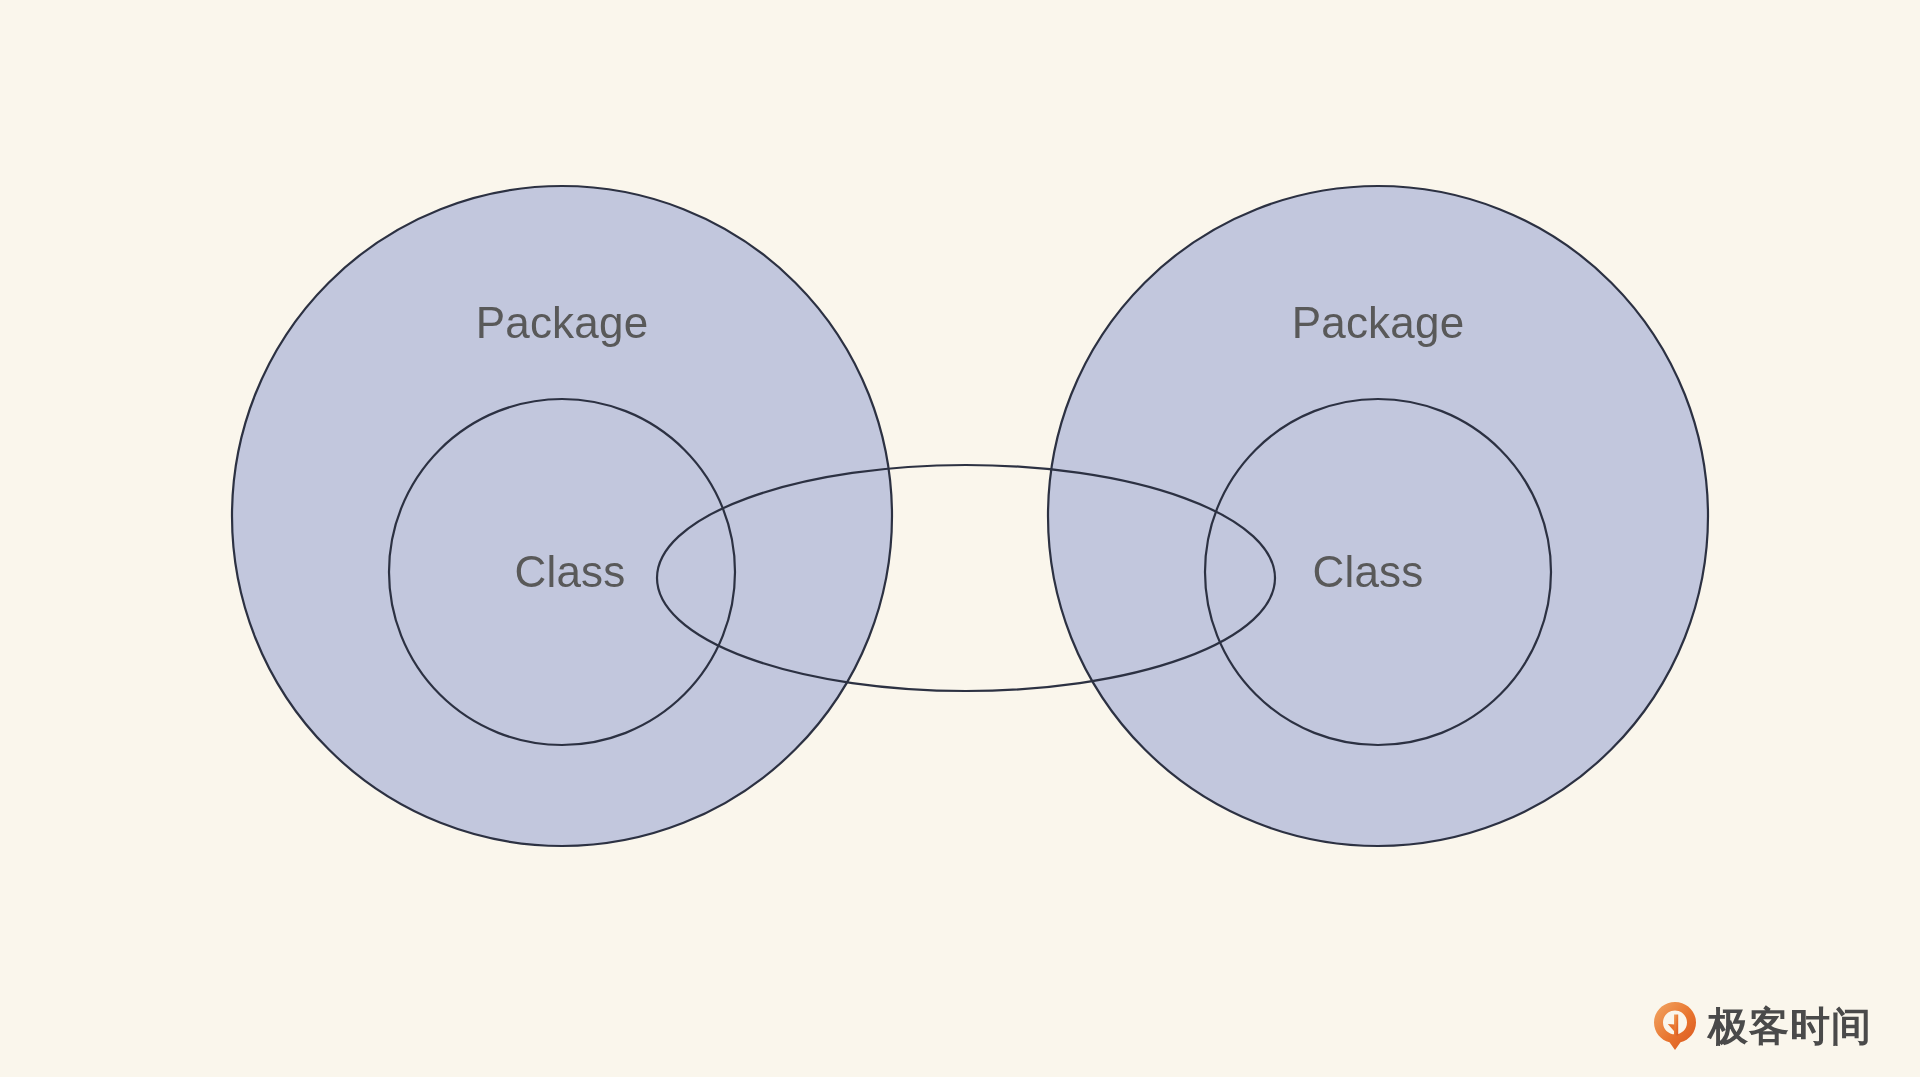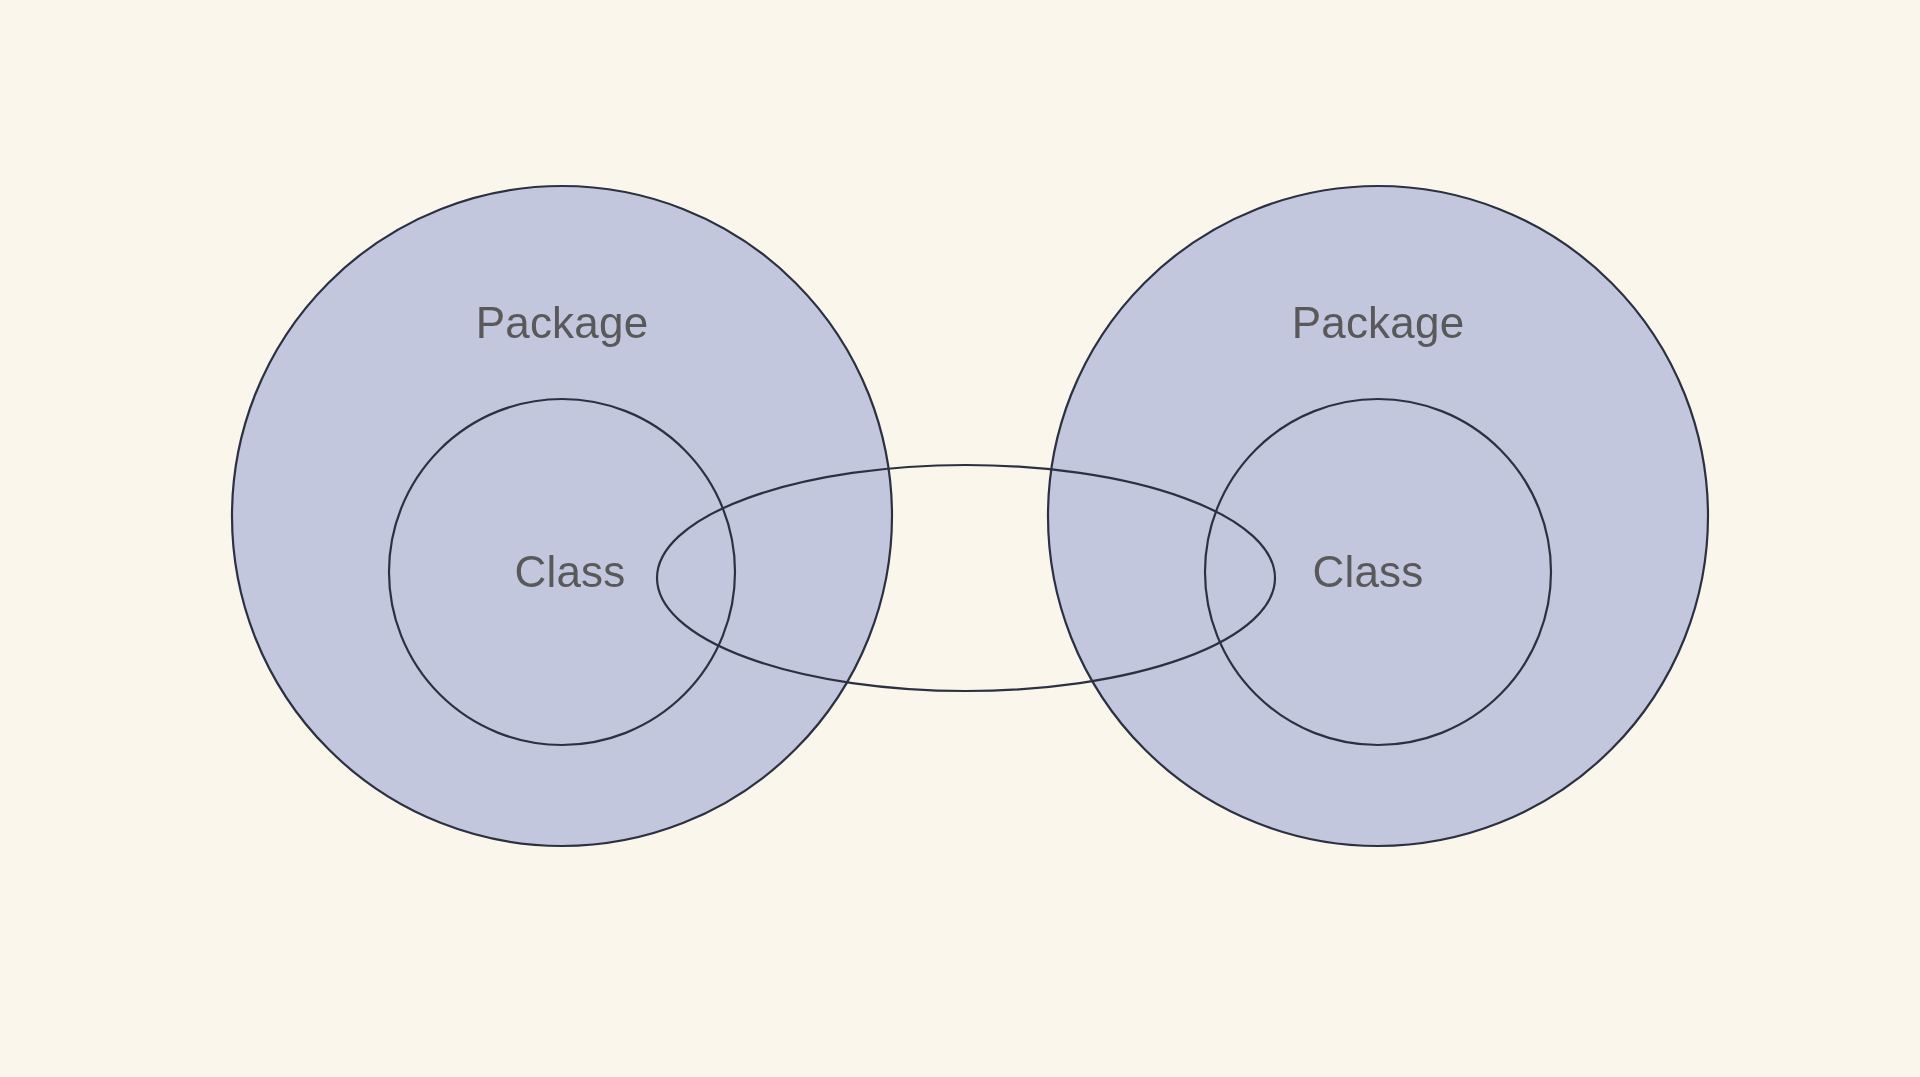--- a/index.html
+++ b/index.html
@@ -76,14 +76,30 @@
     </g>
 
     <ellipse cx="966" cy="578" rx="309" ry="113" fill="none" stroke="#2c3142" stroke-width="2.2"></ellipse>
 
     <text class="shape-label" x="562" y="326">Package</text>
     <text class="shape-label" x="570" y="575">Class</text>
     <text class="shape-label" x="1378" y="326">Package</text>
     <text class="shape-label" x="1368" y="575">Class</text>
   </svg>
 
+  <div class="watermark">
+    <svg class="watermark-mark" viewBox="0 0 44 50" xmlns="http://www.w3.org/2000/svg">
+      <defs>
+        <linearGradient id="gt-grad" x1="0%" y1="0%" x2="100%" y2="100%">
+          <stop offset="0%" stop-color="#f2a765"></stop>
+          <stop offset="55%" stop-color="#e8742e"></stop>
+          <stop offset="100%" stop-color="#d9561f"></stop>
+        </linearGradient>
+      </defs>
+      <path d="M22 1 C10.4 1 1 10.1 1 21.4 C1 31.0 7.7 39.0 16.5 41.2 L22 49 L27.5 41.2 C36.3 39.0 43 31.0 43 21.4 C43 10.1 33.6 1 22 1 Z
+               M22 9.5 C28.6 9.5 34 14.8 34 21.4 C34 28.0 28.6 33.3 22 33.3 C15.4 33.3 10 28.0 10 21.4 C10 14.8 15.4 9.5 22 9.5 Z" fill="url(#gt-grad)"></path>
+      <path d="M21.0 13.5 L25.2 13.5 L25.2 34.5 L21.0 34.5 Z" fill="url(#gt-grad)"></path>
+      <path d="M14.8 23.0 L21.6 30.8 L21.6 23.4 Z" fill="#e8742e"></path>
+    </svg>
+    <span class="watermark-text">极客时间</span>
+  </div>
 
 </div>
 
 </body></html>

